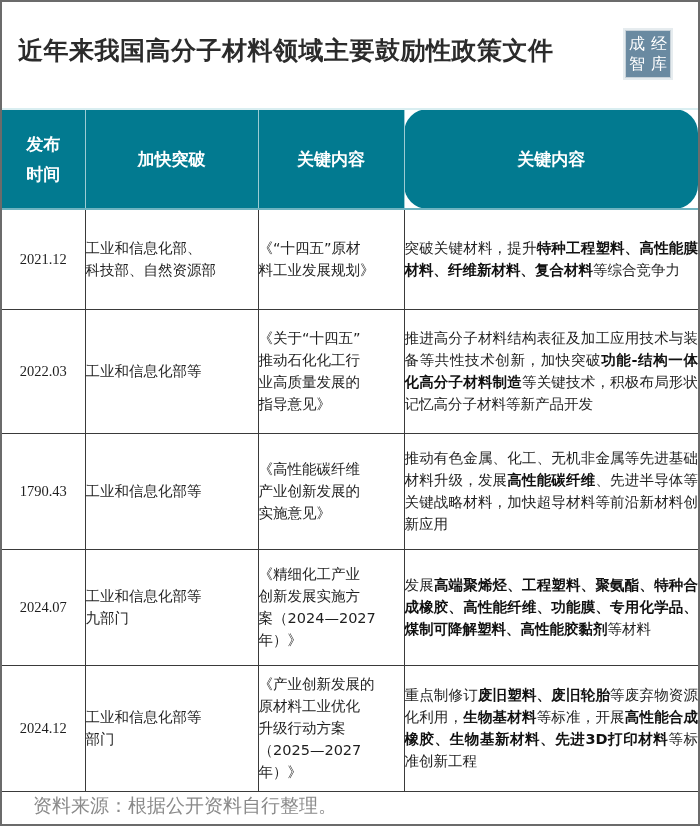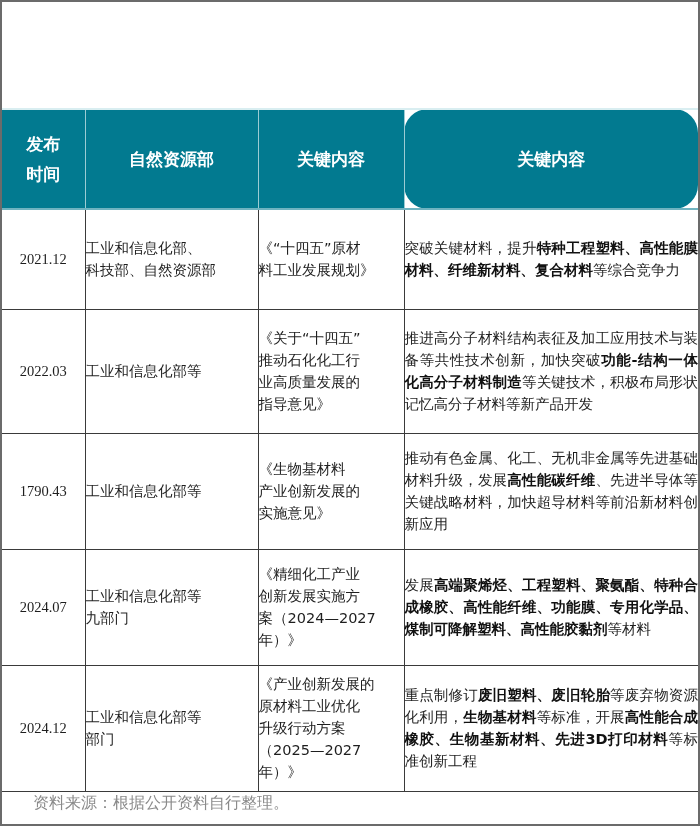--- a/index.html
+++ b/index.html
@@ -78,42 +78,51 @@
     text-align: left; line-height: 22px;
     padding: 8px 8px 8px 8px;
     text-align: justify;
   }
   td.content b { font-weight: bold; color: #111; }
   .footer {
     position: absolute; left: 0; top: 770px; width: 696px; height: 52px;
   }
   .source {
     position: absolute; left: 31px; top: 21px;
-    font-size: 16px; color: #8a8a8a;
+    font-size: 19px; color: #8a8a8a;
   }
 </style>
 </head>
 <body>
 
 <div class="frame">
+  <div class="title-bar">
+    <div class="title">近年来我国高分子材料领域主要鼓励性政策文件</div>
+    <div class="logo">
+      <span>成</span>
+      <span>经</span>
+      <span>智</span>
+      <span>库</span>
+    </div>
+  </div>
 
   <table class="policy">
     <colgroup>
       <col style="width:83px">
       <col style="width:173px">
       <col style="width:146px">
       <col style="width:294px">
     </colgroup>
     <thead>
       <tr>
         <th>
           <div>发布</div>
           <div>时间</div>
         </th>
-        <th>自然资源部</th>
+        <th>加快突破</th>
         <th>关键内容</th>
         <th>关键内容</th>
       </tr>
     </thead>
     <tbody id="tbody">
         <tr style="height: 100px; padding-left: 21px;">
           <td class="date">2021.12</td>
           <td class="dept">
             <div>工业和信息化部、</div>
             <div>科技部、自然资源部</div>
@@ -136,21 +145,21 @@
             <div>指导意见》</div>
           </td>
           <td class="content"><span>推进高分子材料结构表征及加工应用技术与装备等共性技术创新，加快突破</span><b>功能-结构一体化高分子材料制造</b><span>等关键技术，积极布局形状记忆高分子材料等新产品开发</span></td>
         </tr>
         <tr style="height: 116px;">
           <td class="date">1790.43</td>
           <td class="dept">
             <div>工业和信息化部等</div>
           </td>
           <td class="name">
-            <div>《生物基材料</div>
+            <div>《高性能碳纤维</div>
             <div>产业创新发展的</div>
             <div>实施意见》</div>
           </td>
           <td class="content"><span>推动有色金属、化工、无机非金属等先进基础材料升级，发展</span><b>高性能碳纤维</b><span>、先进半导体等关键战略材料，加快超导材料等前沿新材料创新应用</span></td>
         </tr>
         <tr style="height: 116px;">
           <td class="date">2024.07</td>
           <td class="dept">
             <div>工业和信息化部等</div>
             <div>九部门</div>

